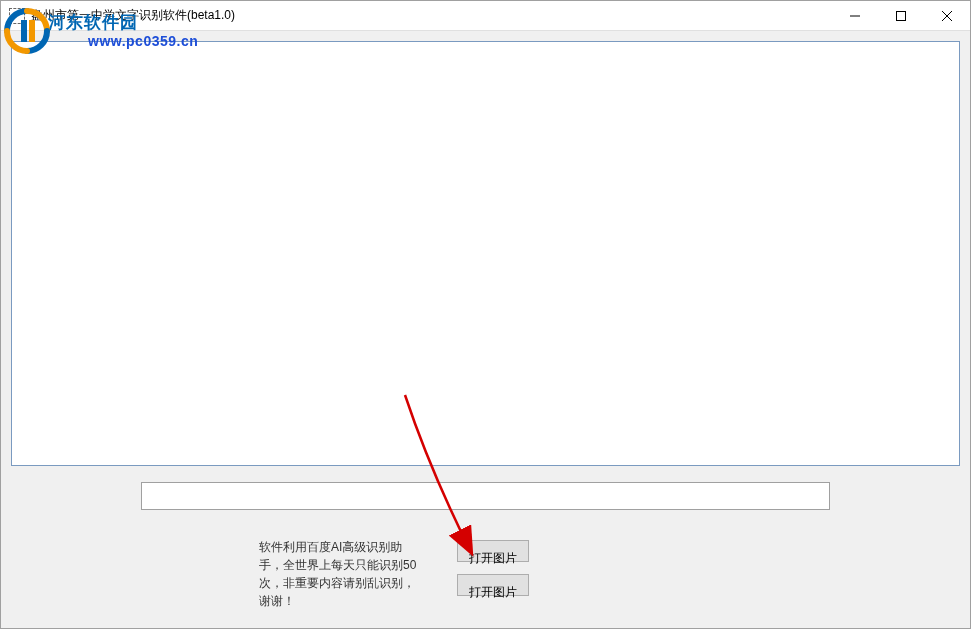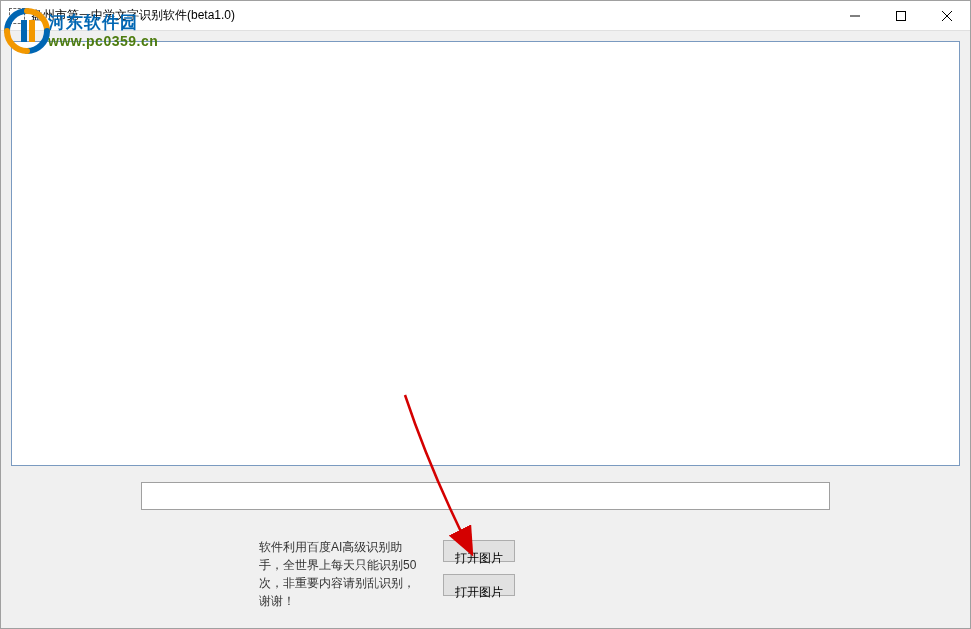--- a/index.html
+++ b/index.html
@@ -85,21 +85,21 @@
       height: 28px;
       border: 1px solid #a0a0a0;
       background: #fff;
       padding: 2px 4px;
       font-family: inherit;
       font-size: 12px;
     }
     .bottom-row {
       display: flex;
       padding: 0 0 8px 248px;
-      gap: 24px;
+      gap: 38px;
       align-items: flex-start;
       margin-top: 14px;
     }
     .notice {
       width: 160px;
       font-size: 12px;
       color: #333;
       line-height: 1.5;
     }
     .button-col {
@@ -143,23 +143,24 @@
     .wm-cn {
       font-size: 17px;
       font-weight: bold;
       color: #0066b3;
       letter-spacing: 1px;
       line-height: 1;
     }
     .wm-url {
       font-size: 14px;
       font-weight: bold;
-      color: #4d7c0f;
+      color: #1d4ed8;
       letter-spacing: 0.5px;
       margin-top: 2px;
+      margin-left: 40px;
     }
     
     .arrow {
       position: absolute;
       top: 390px;
       left: 400px;
       pointer-events: none;
       z-index: 5;
     }
   </style>

